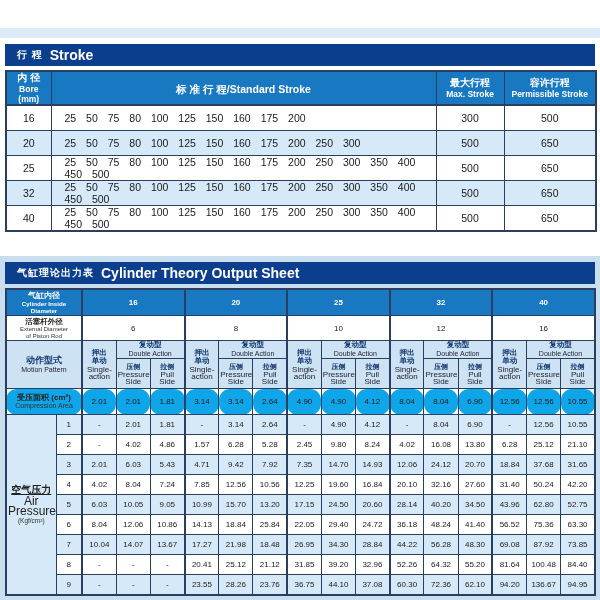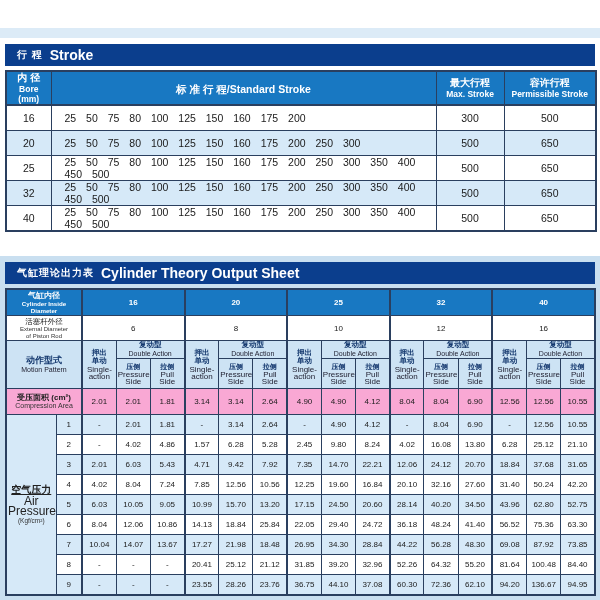--- a/index.html
+++ b/index.html
@@ -35,37 +35,37 @@
   tr.stripe td{background:var(--stripe);}
   .sec2{background:var(--pagebg);margin-top:24px;padding:6px 5px 0 5px;height:392px;}
   .sec2 .bar{margin-top:0;}
   #output-table{border:2px solid var(--line);background:#fff;}
   #output-table th,#output-table td{font-size:8px;}
   .bore-row th{background:var(--hblue);color:#fff;height:27px;}
   .bore-row .blabel .zh{font-weight:bold;font-size:8px;display:block;line-height:9px;}
   .bore-row .blabel .en{font-size:6.5px;display:block;line-height:7px;transform:scale(.95);}
   .bore-row .num{font-weight:bold;font-size:10px;}
   .rod-row td{height:25px;background:#fff;}
-  .rod-row .rlabel .zh{font-weight:normal;font-size:7.5px;display:block;line-height:9px;color:#222;}
+  .rod-row .rlabel .zh{font-weight:bold;font-size:7.5px;display:block;line-height:9px;color:#222;}
   .rod-row .rlabel .en{font-size:6px;display:block;line-height:6.5px;color:#333;}
   .rod-row .num{font-size:9px;}
   .mrow td{background:var(--mhead);color:var(--navy);}
   .mrow1 td{height:18px;}
   .mrow2 td{height:30px;}
   .mlabel .zh{font-weight:bold;font-size:9px;display:block;line-height:11px;}
   .mlabel .en{font-size:7px;display:block;line-height:8px;color:#223;}
   .single{font-size:6.5px;line-height:7.5px;}
   .single .zh{font-weight:bold;font-size:7.5px;display:block;line-height:8.5px;}
   .single .en{display:block;color:#223;word-break:break-word;}
   .double .zh{font-weight:bold;font-size:7.5px;display:block;line-height:8.5px;}
   .double .en{font-size:7px;display:block;line-height:8px;color:#223;}
   .pside,.lside{font-size:6.5px;line-height:7px;}
   .pside .zh,.lside .zh{font-weight:bold;font-size:7px;display:block;line-height:8px;}
   .pside .en,.lside .en{display:block;color:#223;}
-  .area-row td{height:26px;background:#f9a8d4;}
+  .area-row td{height:26px;background:#0ea5e9;border-radius:11px;}
   .alabel .zh{font-weight:bold;font-size:8px;display:block;line-height:9.5px;color:#222;}
   .alabel .en{font-size:7px;display:block;line-height:8px;color:#333;}
   #pressure-body td{height:20px;font-size:8px;background:#fff;}
   #pressure-body tr.stripe td{background:var(--stripe);}
   #pressure-body td.plabel{background:var(--stripe);}
   .plabel .zh{font-weight:bold;font-size:10px;display:block;line-height:12px;color:#222;text-decoration:underline;}
   .plabel .en{font-size:12px;display:block;line-height:10px;color:#222;}
   .plabel .unit{font-size:6.5px;display:block;line-height:9px;color:#333;}
   .rownum{font-size:8.5px;}
   .gs{border-left:2px solid var(--line);}
@@ -339,21 +339,21 @@
         <tr class="stripe">
           <td class="rownum">3</td>
           <td class="gs">2.01</td>
           <td>6.03</td>
           <td>5.43</td>
           <td class="gs">4.71</td>
           <td>9.42</td>
           <td>7.92</td>
           <td class="gs">7.35</td>
           <td>14.70</td>
-          <td>22.21</td>
+          <td>14.93</td>
           <td class="gs">12.06</td>
           <td>24.12</td>
           <td>20.70</td>
           <td class="gs">18.84</td>
           <td>37.68</td>
           <td>31.65</td>
         </tr>
         <tr>
           <td class="rownum">4</td>
           <td class="gs">4.02</td>

